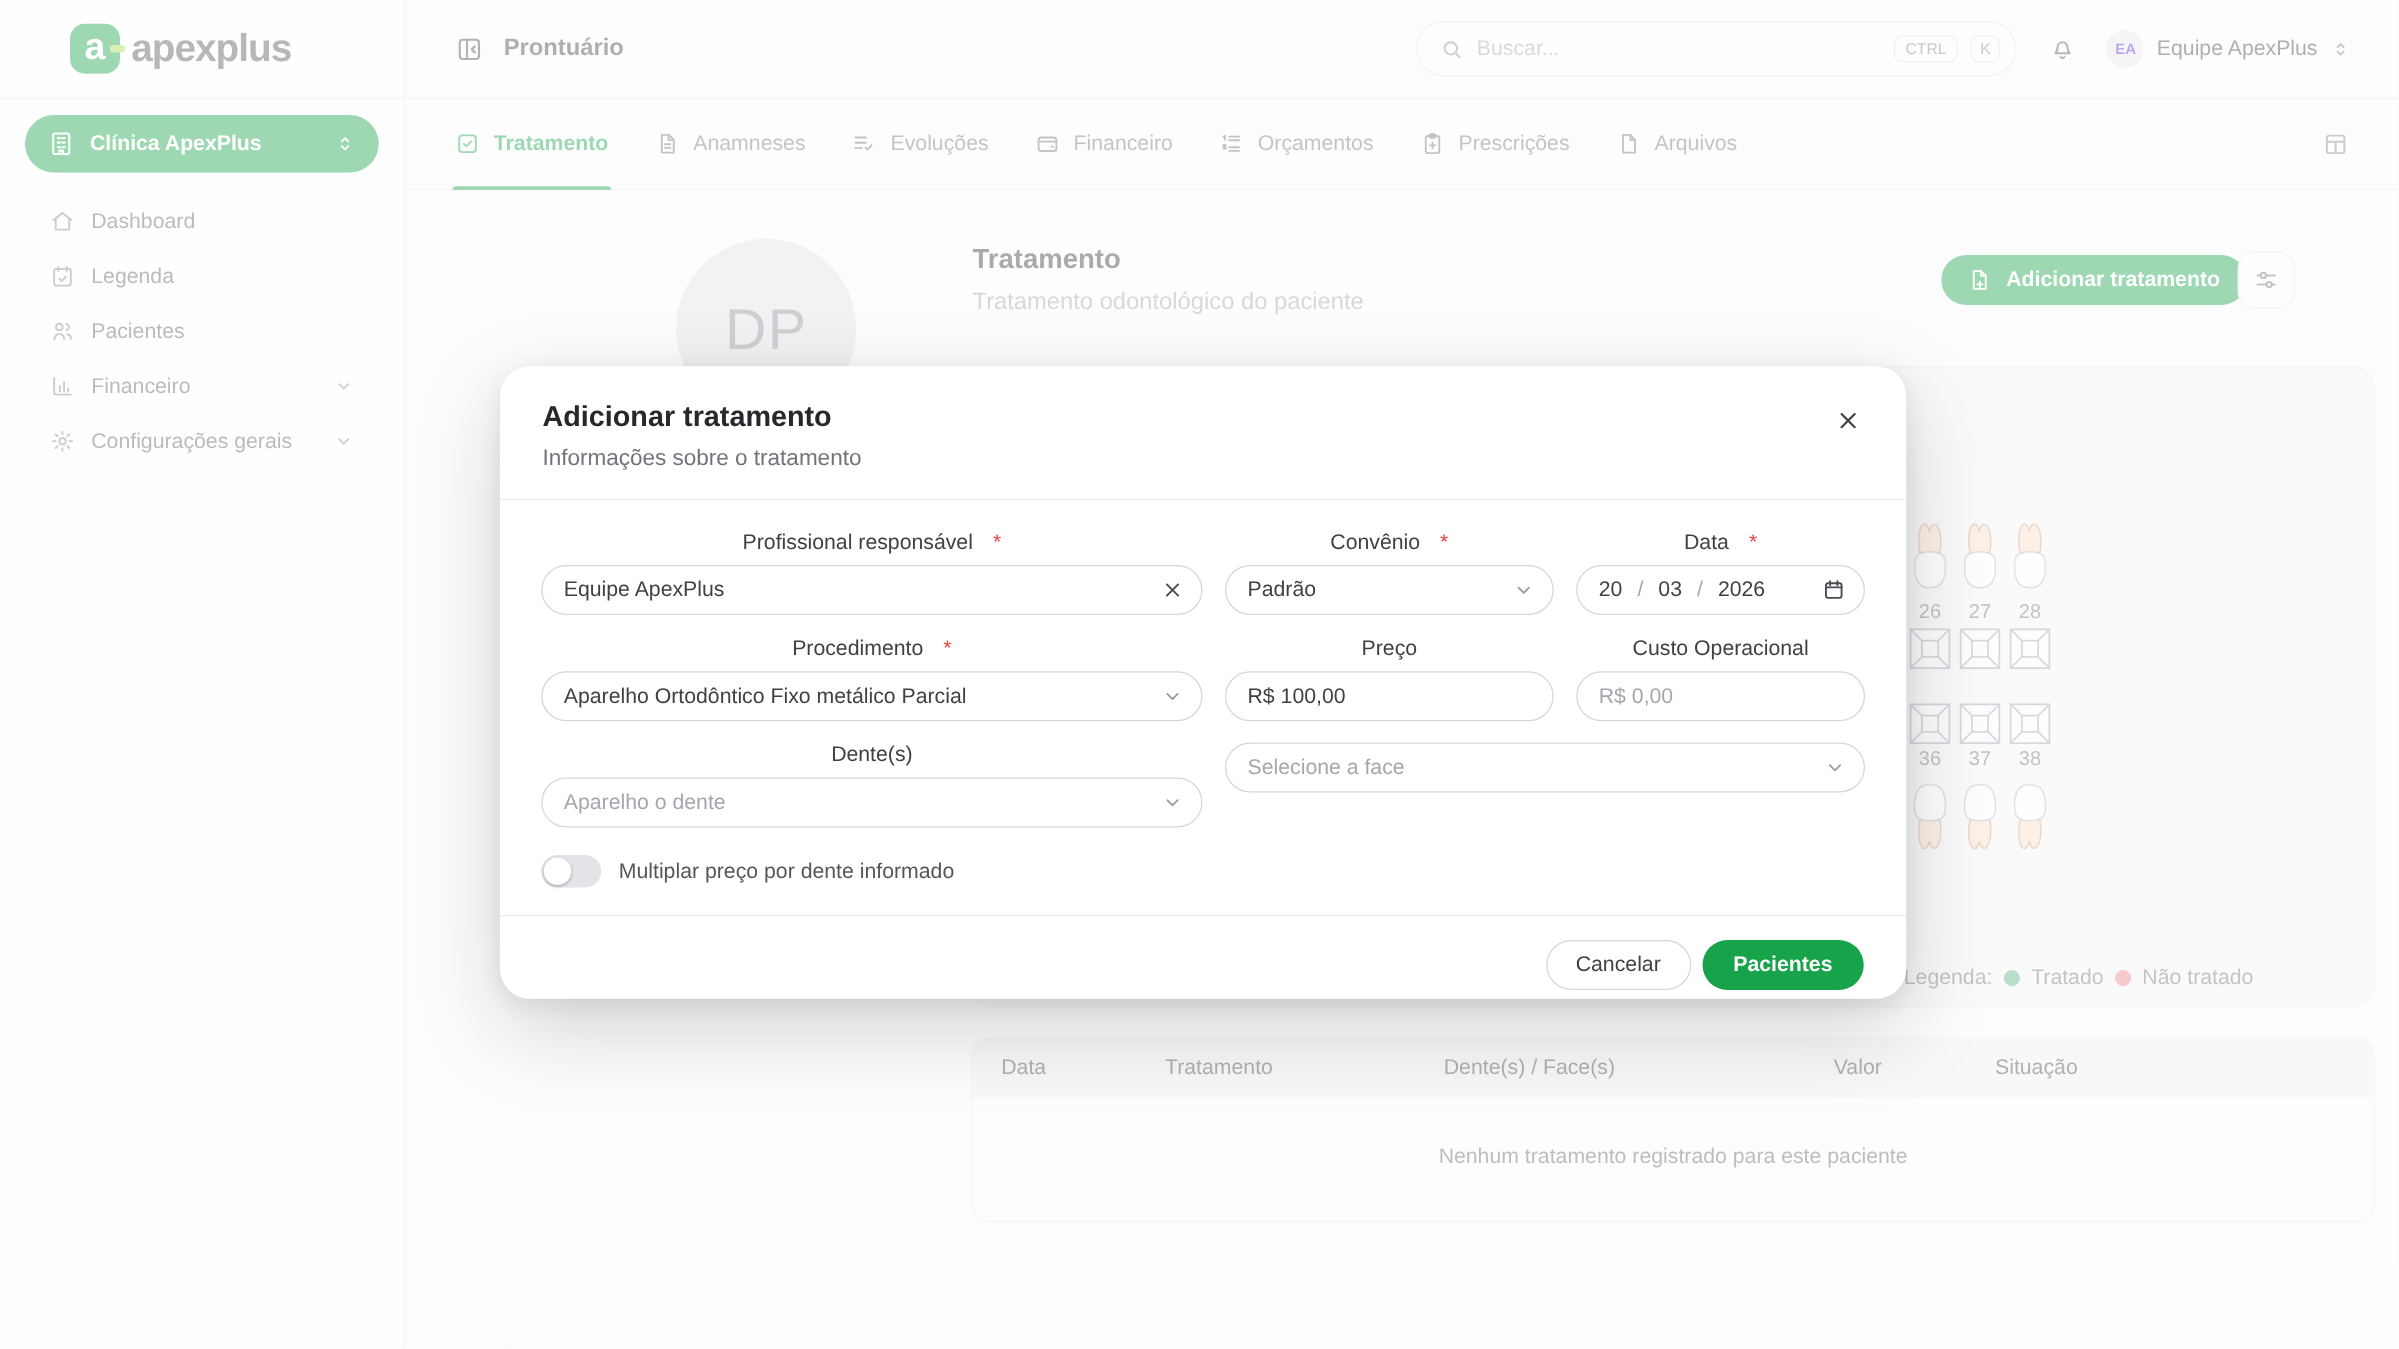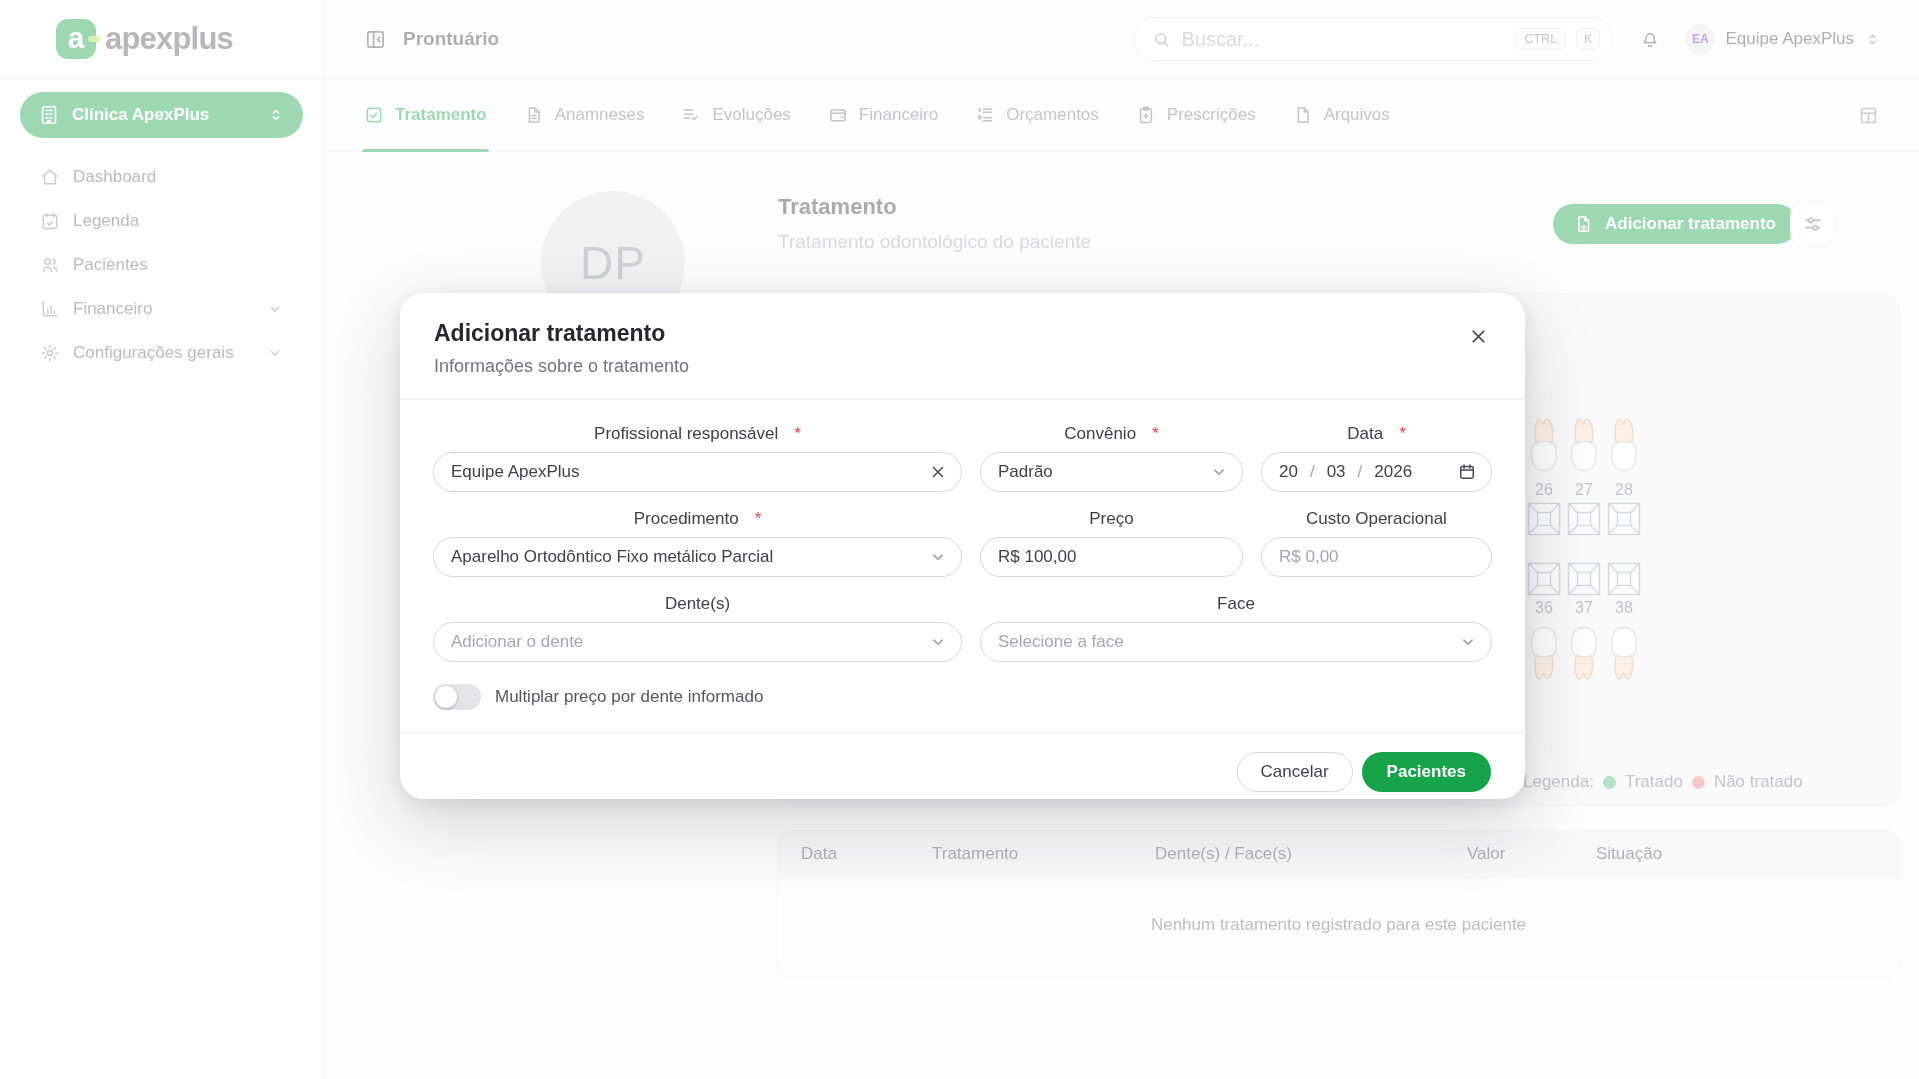--- a/index.html
+++ b/index.html
@@ -25,21 +25,21 @@
   .nav-item { height:38px; display:flex; align-items:center; gap:13px; color:#5d5d65; font-size:17px; padding:0 12px; border-radius:10px; cursor:pointer; }
   .nav-item .nicon { color:#85858d; }
   .nav-item .chev { margin-left:auto; color:#85858d; }
 
   
   .main { position:absolute; left:324px; right:0; top:0; bottom:0; }
   .topbar { height:79px; border-bottom:1px solid #e7e7ea; display:flex; align-items:center; padding:0 38px 0 40px; }
   .page-title-group { display:flex; align-items:center; gap:16px; color:#4a4a52; }
   .page-title { font-size:19px; font-weight:600; color:#3f3f46; }
   .search-box { margin-left:auto; width:480px; height:44px; border:1px solid #e3e3e6; background:#fdfdfe; border-radius:22px; display:flex; align-items:center; padding:0 12px 0 18px; gap:10px; }
-  .search-box input { border:none; outline:none; background:transparent; font-size:20px; color:#3f3f46; flex:1; font-family:inherit; }
+  .search-box input { border:none; outline:none; background:transparent; font-size:17px; color:#3f3f46; flex:1; font-family:inherit; }
   .search-box input::placeholder { color:#a6a6ae; }
   .kbd { border:1px solid #e0e0e4; background:#fafafb; border-radius:7px; font-size:12.5px; color:#7b7b83; padding:4px 8px; line-height:1; }
   .kbd.k { padding:4px 7px; }
   .bell { margin-left:26px; color:#55555c; cursor:pointer; }
   .user-chip { margin-left:24px; display:flex; align-items:center; gap:10px; cursor:pointer; }
   .avatar-sm { width:30px; height:30px; border-radius:50%; background:#e6e6ea; color:#6d28d9; font-size:12px; font-weight:600; display:flex; align-items:center; justify-content:center; }
   .user-name { font-size:17px; font-weight:500; color:#3f3f46; }
   .user-chip .updown { color:#7b7b83; }
 
   
@@ -955,32 +955,29 @@
           <div class="control">
             <span class="val placeholder">R$ 0,00</span>
           </div>
         </div>
 
         <div class="field">
           <div class="f-label">
               <span>Dente(s)</span>
             </div>
           <div class="control">
-            <span class="val placeholder">Adicionar o dente</span>
+            <span class="val placeholder">Aparelho o dente</span>
             <span class="trail">
                 <svg width="18" height="18" viewBox="0 0 24 24" fill="none" stroke="currentColor" stroke-width="2" stroke-linecap="round" stroke-linejoin="round">
                   <path d="M6.5 9.5 12 15l5.5-5.5"></path>
                 </svg>
               </span>
           </div>
         </div>
         <div class="field span2">
-          <div class="f-label">
-              <span>Face</span>
-            </div>
           <div class="control">
             <span class="val placeholder">Selecione a face</span>
             <span class="trail">
                 <svg width="18" height="18" viewBox="0 0 24 24" fill="none" stroke="currentColor" stroke-width="2" stroke-linecap="round" stroke-linejoin="round">
                   <path d="M6.5 9.5 12 15l5.5-5.5"></path>
                 </svg>
               </span>
           </div>
         </div>
       </div>

